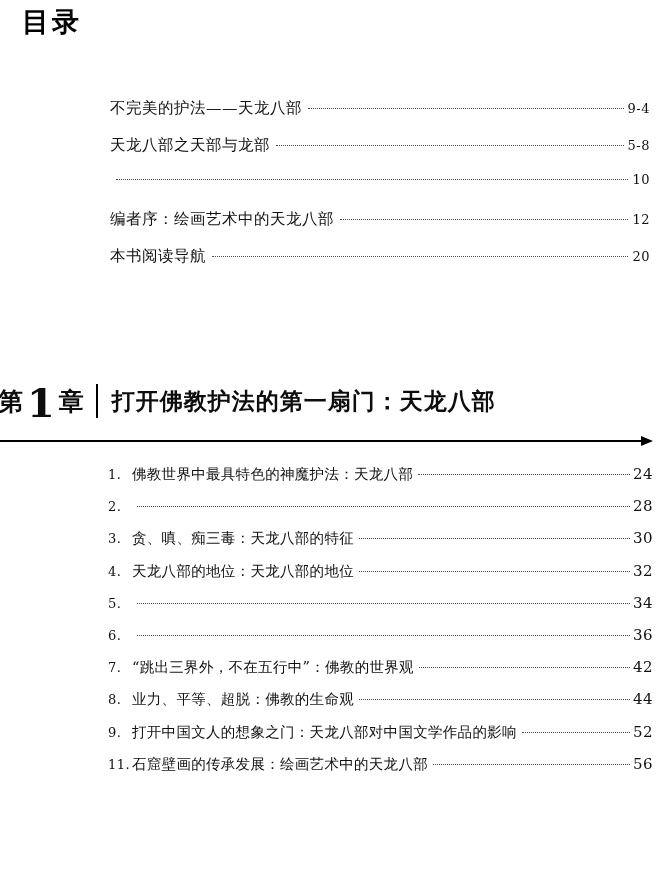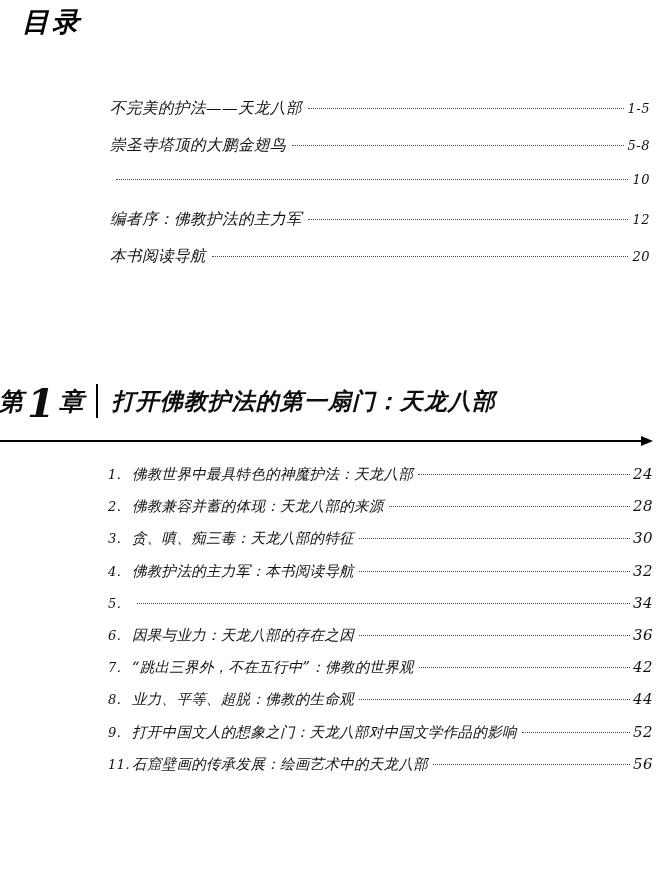--- a/index.html
+++ b/index.html
@@ -14,21 +14,20 @@
     font-family: "DejaVu Sans", "Liberation Sans", sans-serif;
     color: #0d0d0d;
     overflow: hidden;
   }
 
   .page {
     position: relative;
     width: 671px;
     height: 751px;
     box-sizing: border-box;
-    font-style: italic;
   }
 
   
   .toc-title {
     position: absolute;
     left: 22px;
     top: 4px;
     font-size: 27px;
     font-weight: bold;
     letter-spacing: 3px;
@@ -181,33 +180,33 @@
 <body>
 
 <div class="page">
 
   <div class="toc-title">目录</div>
 
   <div class="front-list">
     <div class="front-row">
       <span class="label">不完美的护法——天龙八部</span>
       <span class="leader"></span>
-      <span class="pageno">1-5</span>
-    </div>
-    <div class="front-row">
-      <span class="label">崇圣寺塔顶的大鹏金翅鸟</span>
+      <span class="pageno">9-4</span>
+    </div>
+    <div class="front-row">
+      <span class="label">天龙八部之天部与龙部</span>
       <span class="leader"></span>
       <span class="pageno">5-8</span>
     </div>
     <div class="front-row">
       <span class="leader"></span>
       <span class="pageno">10</span>
     </div>
     <div class="front-row">
-      <span class="label">编者序：佛教护法的主力军</span>
+      <span class="label">编者序：绘画艺术中的天龙八部</span>
       <span class="leader"></span>
       <span class="pageno">12</span>
     </div>
     <div class="front-row">
       <span class="label">本书阅读导航</span>
       <span class="leader"></span>
       <span class="pageno">20</span>
     </div>
   </div>
 
@@ -226,44 +225,42 @@
 
   <div class="chapter-list">
     <div class="ch-row">
       <span class="num">1.</span>
       <span class="label">佛教世界中最具特色的神魔护法：天龙八部</span>
       <span class="leader"></span>
       <span class="pageno">24</span>
     </div>
     <div class="ch-row">
       <span class="num">2.</span>
-      <span class="label">佛教兼容并蓄的体现：天龙八部的来源</span>
       <span class="leader"></span>
       <span class="pageno">28</span>
     </div>
     <div class="ch-row">
       <span class="num">3.</span>
       <span class="label">贪、嗔、痴三毒：天龙八部的特征</span>
       <span class="leader"></span>
       <span class="pageno">30</span>
     </div>
     <div class="ch-row">
       <span class="num">4.</span>
-      <span class="label">佛教护法的主力军：本书阅读导航</span>
+      <span class="label">天龙八部的地位：天龙八部的地位</span>
       <span class="leader"></span>
       <span class="pageno">32</span>
     </div>
     <div class="ch-row">
       <span class="num">5.</span>
       <span class="leader"></span>
       <span class="pageno">34</span>
     </div>
     <div class="ch-row">
       <span class="num">6.</span>
-      <span class="label">因果与业力：天龙八部的存在之因</span>
       <span class="leader"></span>
       <span class="pageno">36</span>
     </div>
     <div class="ch-row">
       <span class="num">7.</span>
       <span class="label">“跳出三界外，不在五行中”：佛教的世界观</span>
       <span class="leader"></span>
       <span class="pageno">42</span>
     </div>
     <div class="ch-row">

